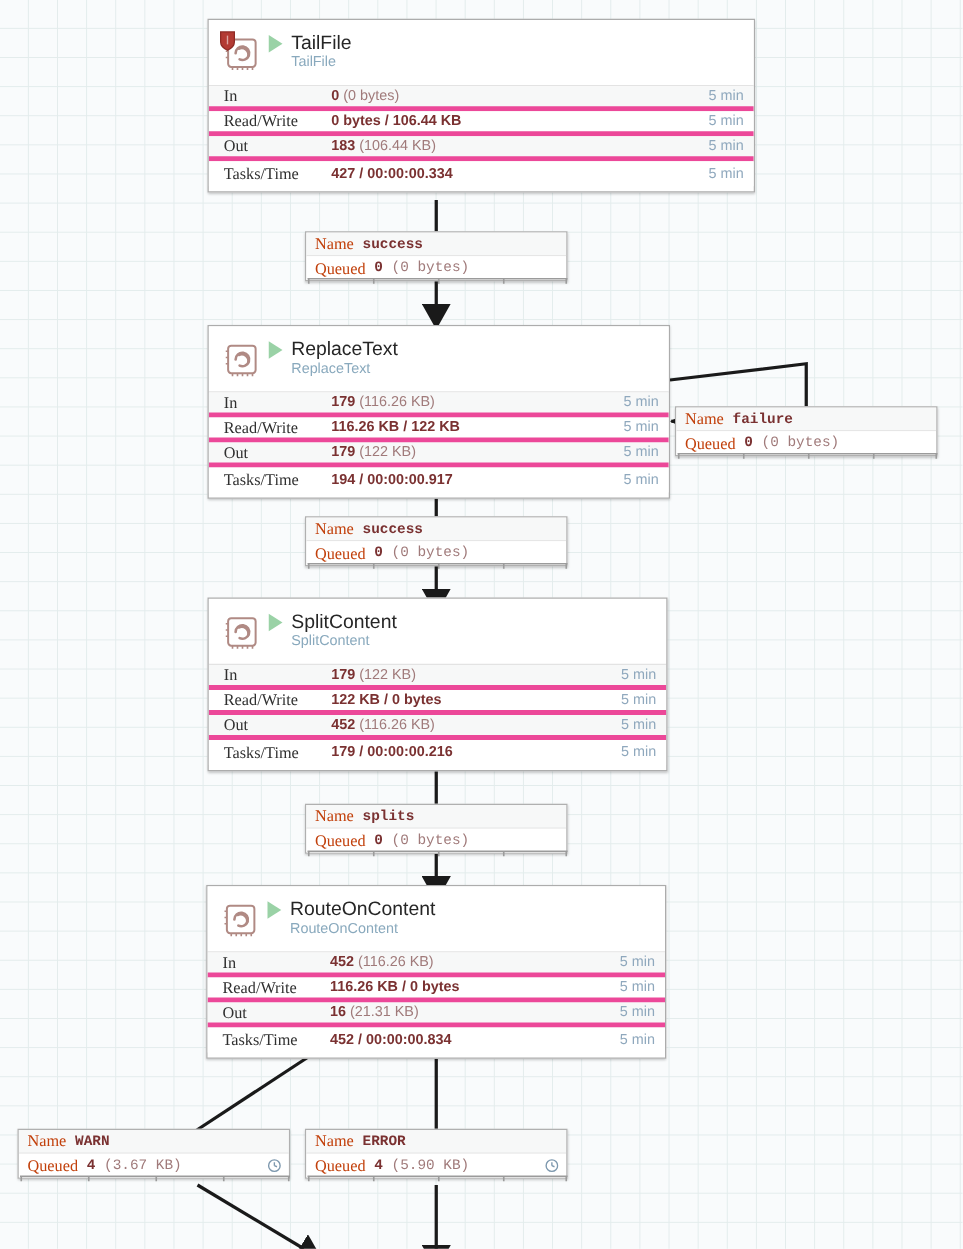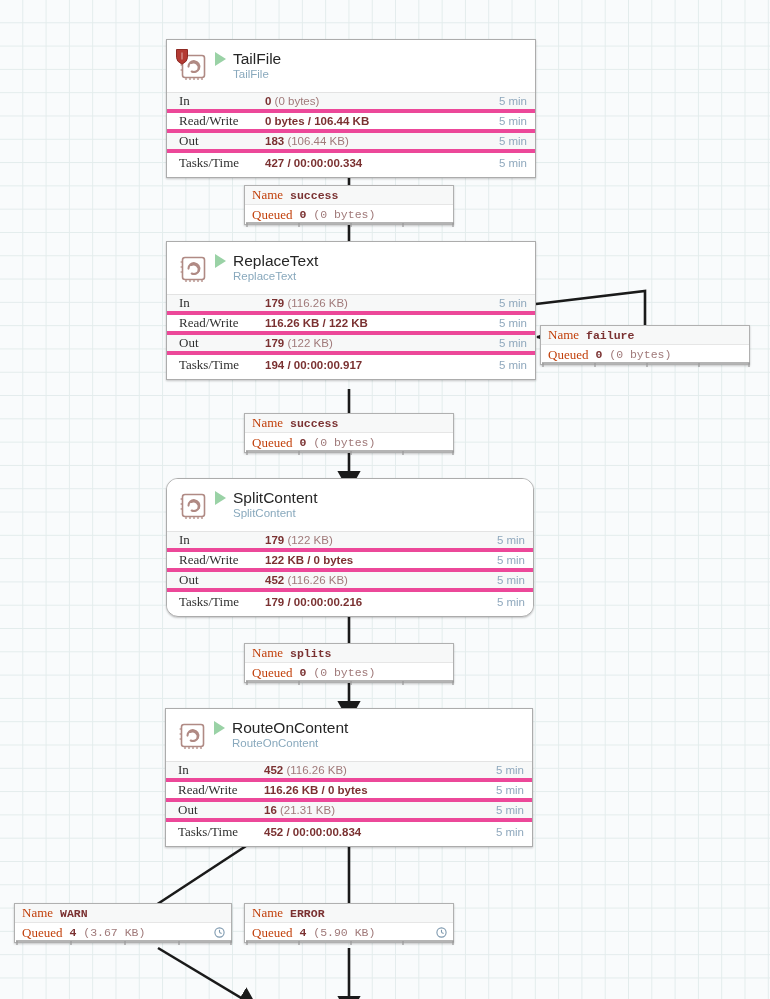--- a/index.html
+++ b/index.html
@@ -228,21 +228,21 @@
 
     <line x1="246" y1="846" x2="156" y2="905" stroke="#1a1a1a" stroke-width="2.6"></line>
 
     <line x1="349" y1="847" x2="349" y2="906" stroke="#1a1a1a" stroke-width="2.6"></line>
 
     <line x1="158" y1="948" x2="243" y2="999" stroke="#1a1a1a" stroke-width="2.6" marker-end="url(#arrowDown)"></line>
 
     <line x1="349" y1="948" x2="349" y2="999" stroke="#1a1a1a" stroke-width="2.6" marker-end="url(#arrowDown)"></line>
   </svg>
 
-  <div class="processor" style="left:166px; top:39px; width:370px; height:139px;">
+  <div class="processor" style="left:166px; top:15px; width:438px; height:139px;">
     <div class="proc-head">
       <div class="proc-icon-wrap">
         <svg class="chip" width="30" height="30" viewBox="0 0 30 30">
           <rect x="3.5" y="3.5" width="22" height="22" rx="2.5" ry="2.5" fill="none" stroke="#b08a84" stroke-width="1.6"></rect>
           <path d="M9.5 14.6 a5.4 5.4 0 1 1 3.2 4.9" fill="none" stroke="#b08a84" stroke-width="2.1" stroke-linecap="round"></path>
           <path d="M12.0 11.0 a5.4 5.4 0 0 1 7.6 6.2" fill="none" stroke="#b08a84" stroke-width="2.1" stroke-linecap="round"></path>
           <g stroke="#b08a84" stroke-width="1.3">
             <line x1="7" y1="25.8" x2="7" y2="28"></line>
             <line x1="11" y1="25.8" x2="11" y2="28"></line>
             <line x1="15" y1="25.8" x2="15" y2="28"></line>
@@ -304,21 +304,21 @@
     <line x1="2" y1="1" x2="210" y2="1" stroke="#9b9b9b" stroke-width="1.3"></line>
     <g stroke="#9b9b9b" stroke-width="1.3">
       <line x1="3" y1="1" x2="3" y2="5"></line>
         <line x1="55" y1="1" x2="55" y2="5"></line>
       <line x1="107" y1="1" x2="107" y2="5"></line>
         <line x1="159" y1="1" x2="159" y2="5"></line>
       <line x1="209" y1="1" x2="209" y2="5"></line>
     </g>
   </svg>
 
-  <div class="processor" style="left:166px; top:241px; width:370px; height:139px;">
+  <div class="processor" style="left:166px; top:260px; width:370px; height:139px;">
     <div class="proc-head">
       <div class="proc-icon-wrap">
         <svg class="chip" width="30" height="30" viewBox="0 0 30 30">
           <rect x="3.5" y="3.5" width="22" height="22" rx="2.5" ry="2.5" fill="none" stroke="#b08a84" stroke-width="1.6"></rect>
           <path d="M9.5 14.6 a5.4 5.4 0 1 1 3.2 4.9" fill="none" stroke="#b08a84" stroke-width="2.1" stroke-linecap="round"></path>
           <path d="M12.0 11.0 a5.4 5.4 0 0 1 7.6 6.2" fill="none" stroke="#b08a84" stroke-width="2.1" stroke-linecap="round"></path>
           <g stroke="#b08a84" stroke-width="1.3">
             <line x1="7" y1="25.8" x2="7" y2="28"></line>
               <line x1="11" y1="25.8" x2="11" y2="28"></line>
             <line x1="15" y1="25.8" x2="15" y2="28"></line>
@@ -397,21 +397,21 @@
     <line x1="2" y1="1" x2="210" y2="1" stroke="#9b9b9b" stroke-width="1.3"></line>
     <g stroke="#9b9b9b" stroke-width="1.3">
       <line x1="3" y1="1" x2="3" y2="5"></line>
         <line x1="55" y1="1" x2="55" y2="5"></line>
       <line x1="107" y1="1" x2="107" y2="5"></line>
         <line x1="159" y1="1" x2="159" y2="5"></line>
       <line x1="209" y1="1" x2="209" y2="5"></line>
     </g>
   </svg>
 
-  <div class="processor" style="left:166px; top:478px; width:368px; height:139px;border-radius:12px;">
+  <div class="processor" style="left:166px; top:478px; width:368px; height:139px;">
     <div class="proc-head">
       <div class="proc-icon-wrap">
         <svg class="chip" width="30" height="30" viewBox="0 0 30 30">
           <rect x="3.5" y="3.5" width="22" height="22" rx="2.5" ry="2.5" fill="none" stroke="#b08a84" stroke-width="1.6"></rect>
           <path d="M9.5 14.6 a5.4 5.4 0 1 1 3.2 4.9" fill="none" stroke="#b08a84" stroke-width="2.1" stroke-linecap="round"></path>
           <path d="M12.0 11.0 a5.4 5.4 0 0 1 7.6 6.2" fill="none" stroke="#b08a84" stroke-width="2.1" stroke-linecap="round"></path>
           <g stroke="#b08a84" stroke-width="1.3">
             <line x1="7" y1="25.8" x2="7" y2="28"></line>
               <line x1="11" y1="25.8" x2="11" y2="28"></line>
             <line x1="15" y1="25.8" x2="15" y2="28"></line>

